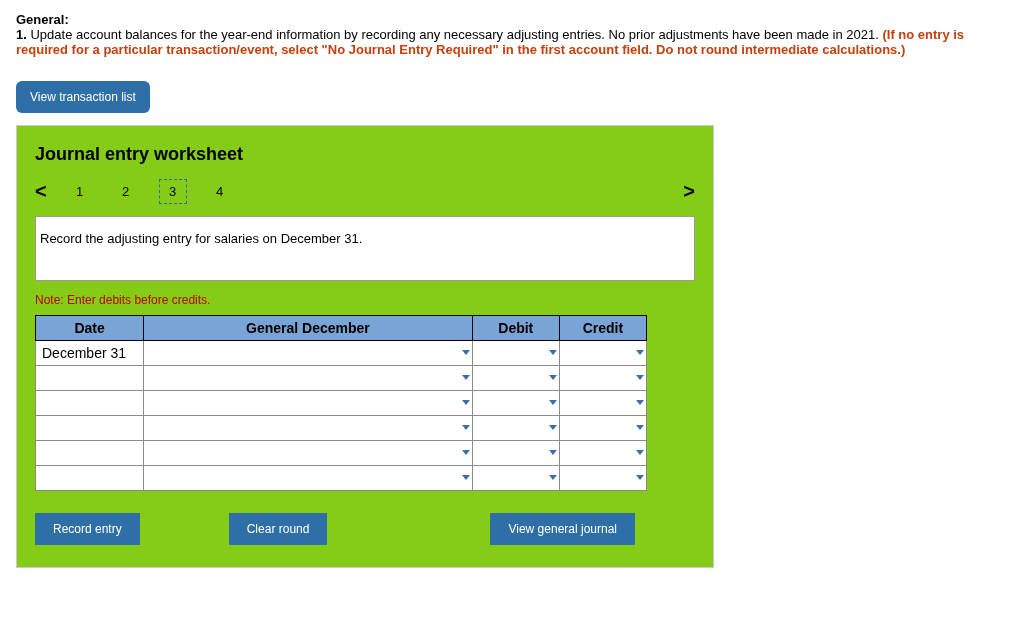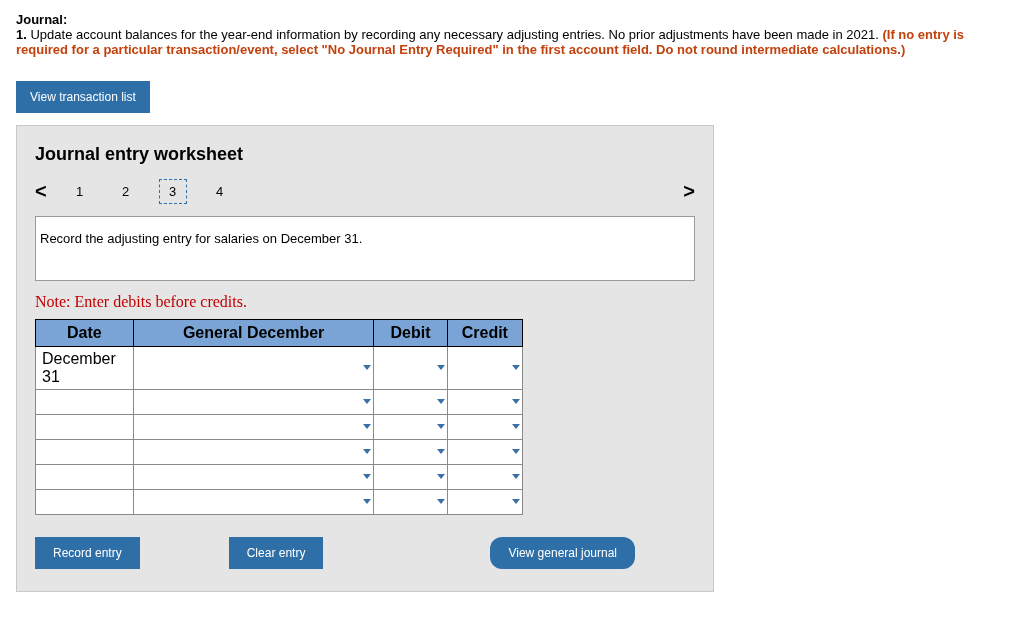--- a/index.html
+++ b/index.html
@@ -15,24 +15,24 @@
     display: inline-block;
     background: #2f6fa8;
     color: #fff;
     font-size: 12px;
     padding: 9px 14px;
     border: none;
     cursor: pointer;
     font-family: inherit;
   }
   .btn-long { padding: 9px 18px; }
-  .view-txn { margin-top: 24px; }
+  .view-txn { margin-top: 24px; border-radius: 6px; }
   .worksheet-card {
     border: 1px solid #c9c9c9;
-    background: #e5e5e5;
+    background: #84cc16;
     width: 660px;
     margin-top: 12px;
     padding: 18px 18px 22px 18px;
   }
   .ws-title { font-weight: bold; font-size: 18px; }
   .pager {
     display: flex;
     align-items: center;
     gap: 20px;
     margin: 14px 0 12px 0;
@@ -55,28 +55,27 @@
     padding: 4px 0;
   }
   .instruction-box {
     border: 1px solid #9a9a9a;
     background: #fff;
     padding: 14px 10px 34px 4px;
     font-size: 13px;
   }
   .note {
     color: #c00000;
-    font-size: 16px;
+    font-size: 12px;
     margin: 12px 0 8px 0;
-    font-family: Liberation Serif, serif;
   }
   table.journal {
     border-collapse: collapse;
-    width: 488px;
-    font-size: 16px;
+    width: 612px;
+    font-size: 14px;
   }
   table.journal th {
     background: #7aa4d6;
     border: 1px solid #000;
     padding: 4px 6px;
     font-weight: bold;
     text-align: center;
   }
   table.journal td {
     border: 1px solid #8a8a8a;
@@ -99,29 +98,29 @@
   .col-gj     { width: 300px; }
   .col-debit  { width: 70px; }
   .col-credit { width: 70px; }
   .btn-row {
     display: flex;
     gap: 89px;
     margin-top: 22px;
     align-items: center;
     width: 600px;
   }
-  .btn-row .push { margin-left: auto; border-radius: 12px; }
+  .btn-row .push { margin-left: auto; }
 </style>
 </head>
 <body>
 
 
 
 <div class="required-block">
-  <span class="required-heading">Journal:</span><br>
+  <span class="required-heading">General:</span><br>
   <span><b>1.</b></span><span> Update account balances for the year-end information by recording any necessary adjusting entries. No prior adjustments have been made in 2021. </span><span class="red">(If no entry is required for a particular transaction/event, select "No Journal Entry Required" in the first account field. Do not round intermediate calculations.)</span>
 </div>
 
 <button class="btn view-txn">View transaction list</button>
 
 <div class="worksheet-card">
 
   <div class="ws-title">Journal entry worksheet</div>
 
   <div class="pager">
@@ -184,20 +183,20 @@
         <td></td>
         <td class="dd"></td>
         <td class="dd"></td>
         <td class="dd"></td>
       </tr>
     </tbody>
   </table>
 
   <div class="btn-row">
     <button class="btn btn-long">Record entry</button>
-    <button class="btn btn-long">Clear entry</button>
+    <button class="btn btn-long">Clear round</button>
     <button class="btn btn-long push">View general journal</button>
   </div>
 
 </div>
 
 
 
 
 </body></html>

